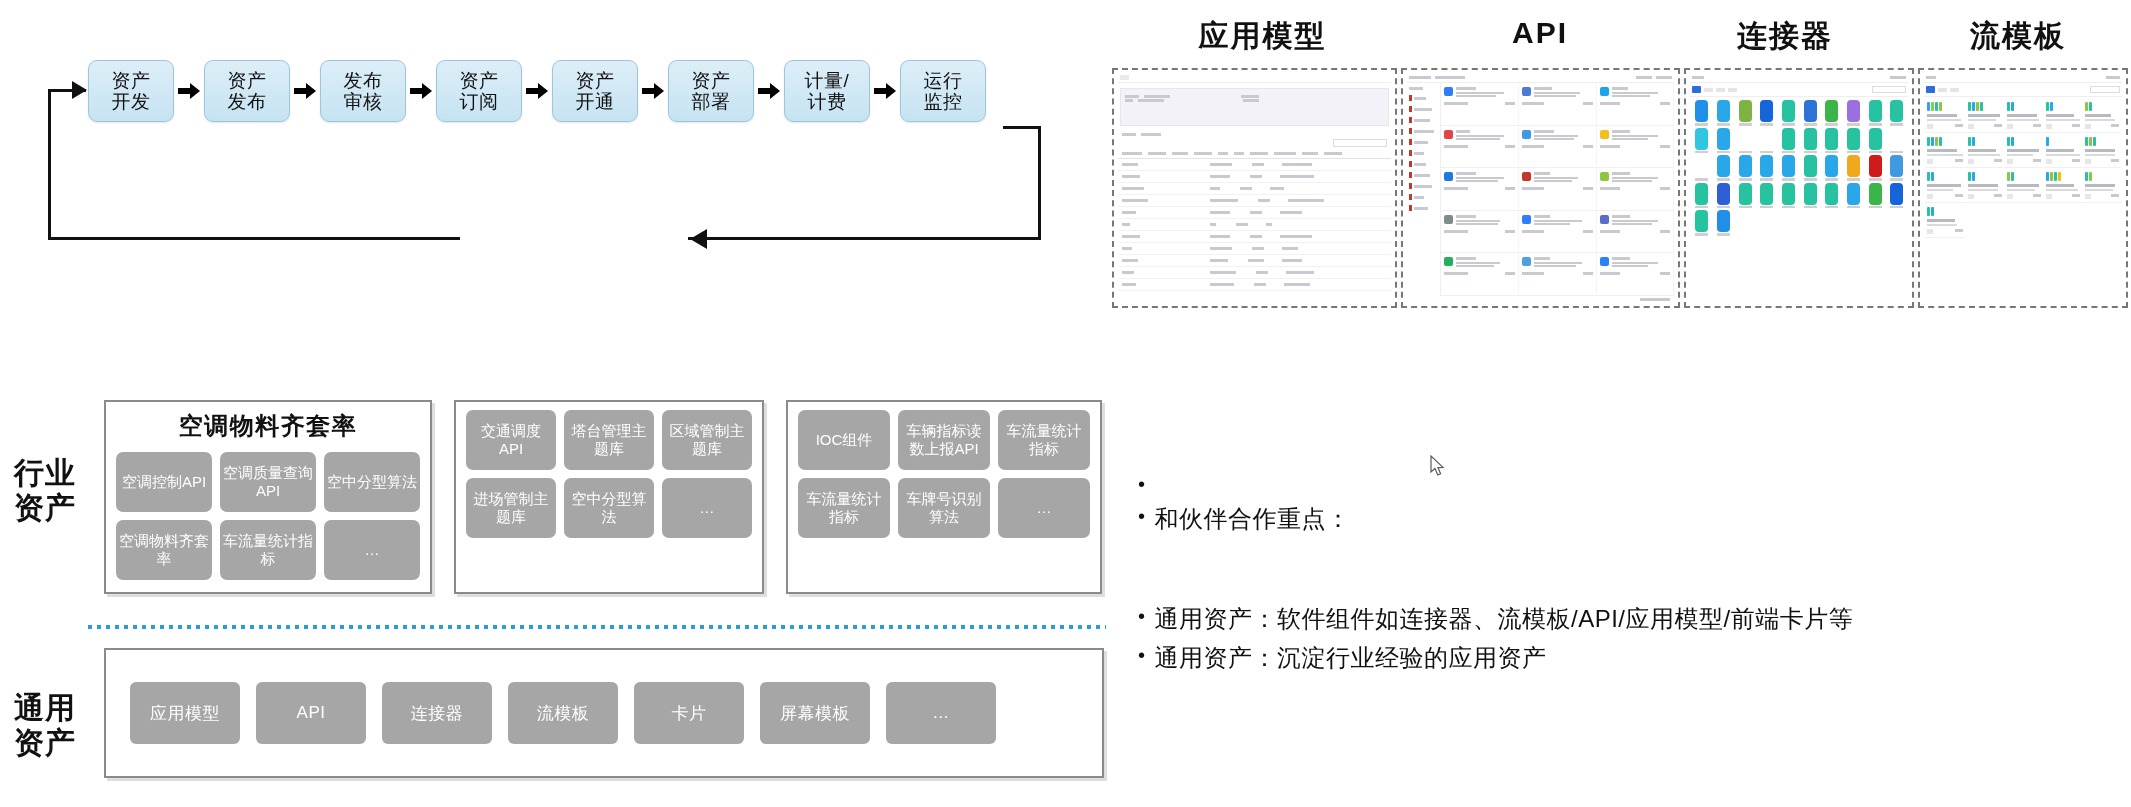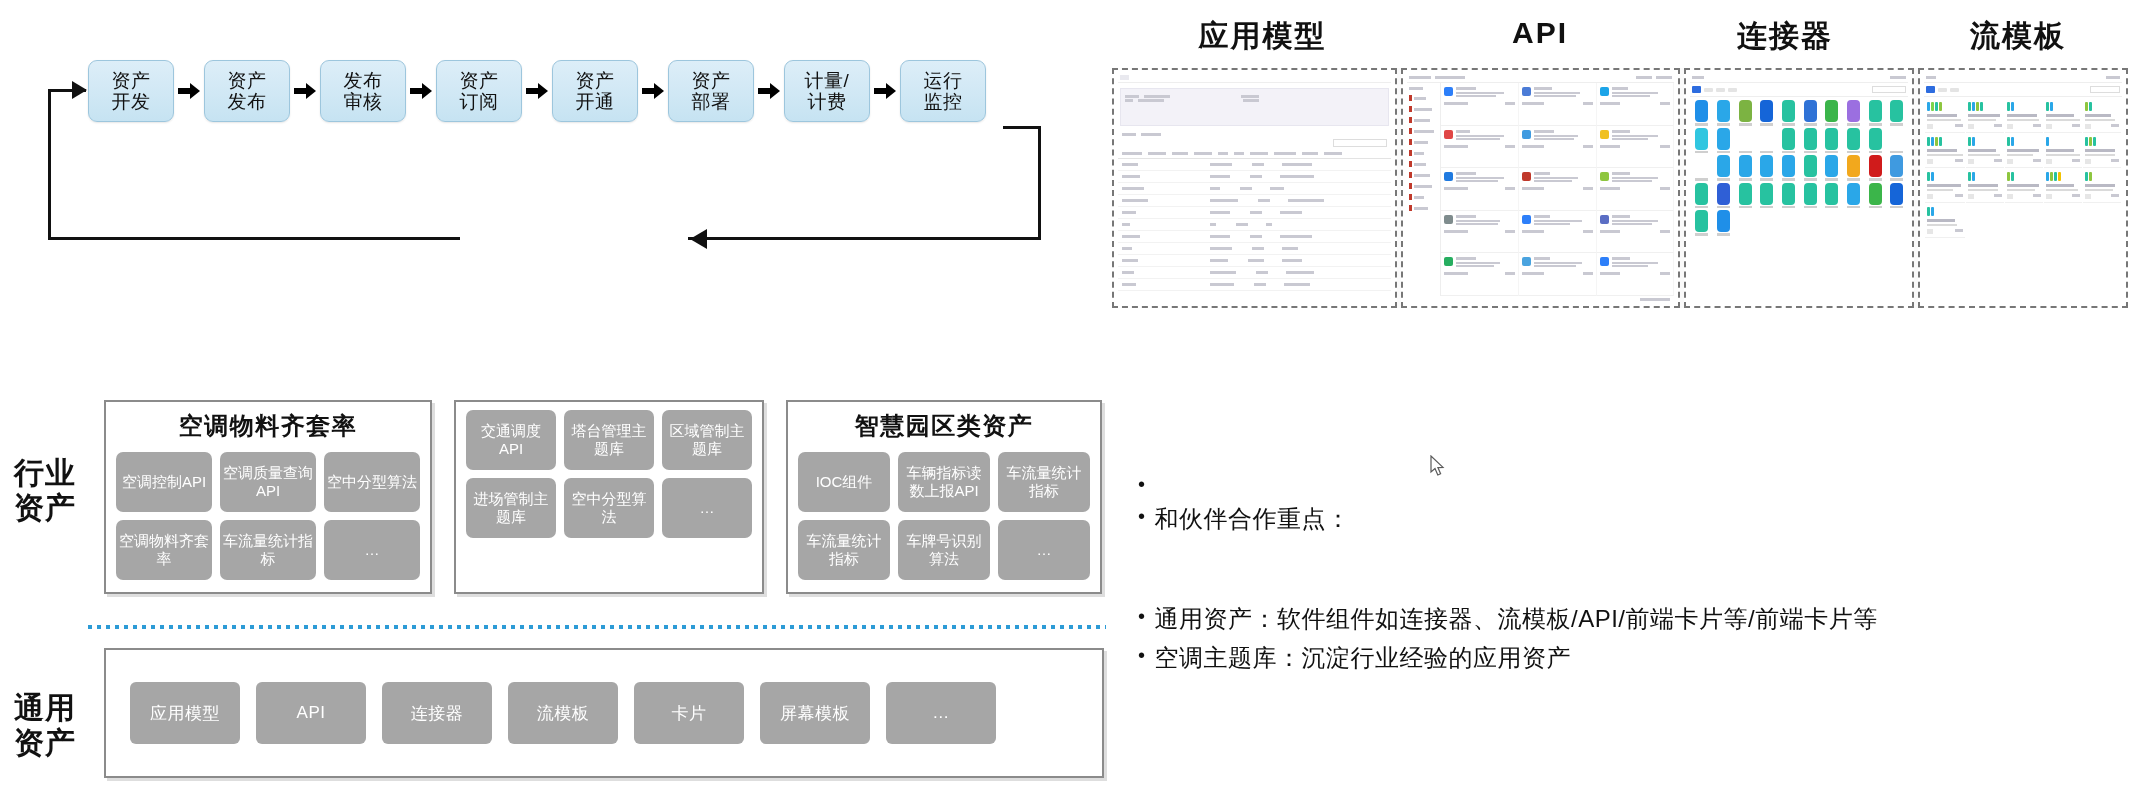--- a/index.html
+++ b/index.html
@@ -349,21 +349,20 @@
         <div class="tile">交通调度API</div>
         <div class="tile">塔台管理主题库</div>
         <div class="tile">区域管制主题库</div>
         <div class="tile">进场管制主题库</div>
         <div class="tile">空中分型算法</div>
         <div class="tile">…</div>
       </div>
     </div>
 
     <div class="cat-card" id="cat-2">
-      <div class="cat-title">智慧园区类资产</div>
       <div class="tile-grid">
         <div class="tile">IOC组件</div>
         <div class="tile">车辆指标读数上报API</div>
         <div class="tile">车流量统计指标</div>
         <div class="tile">车流量统计指标</div>
         <div class="tile">车牌号识别算法</div>
         <div class="tile">…</div>
       </div>
     </div>
 
@@ -1232,25 +1231,25 @@
     </div>
     <div class="bullet">
       <span class="dot">•</span>
       <span>和伙伴合作重点：</span>
     </div>
   </div>
 
   <div id="bullets-b">
     <div class="bullet">
       <span class="dot">•</span>
-      <span>通用资产：软件组件如连接器、流模板/API/前端卡片等/前端卡片等</span>
+      <span>通用资产：软件组件如连接器、流模板/API/应用模型/前端卡片等</span>
     </div>
     <div class="bullet">
       <span class="dot">•</span>
-      <span>空调主题库：沉淀行业经验的应用资产</span>
+      <span>通用资产：沉淀行业经验的应用资产</span>
     </div>
   </div>
 
 </div>
 
 <svg id="cursor" viewBox="0 0 16 22">
   <path d="M1 1 L1 17 L5 13.5 L7.8 20 L10.6 18.8 L7.9 12.6 L13 12.4 Z" fill="#ffffff" stroke="#5a5a5a" stroke-width="1.2"></path>
 </svg>
 
 </body></html>

